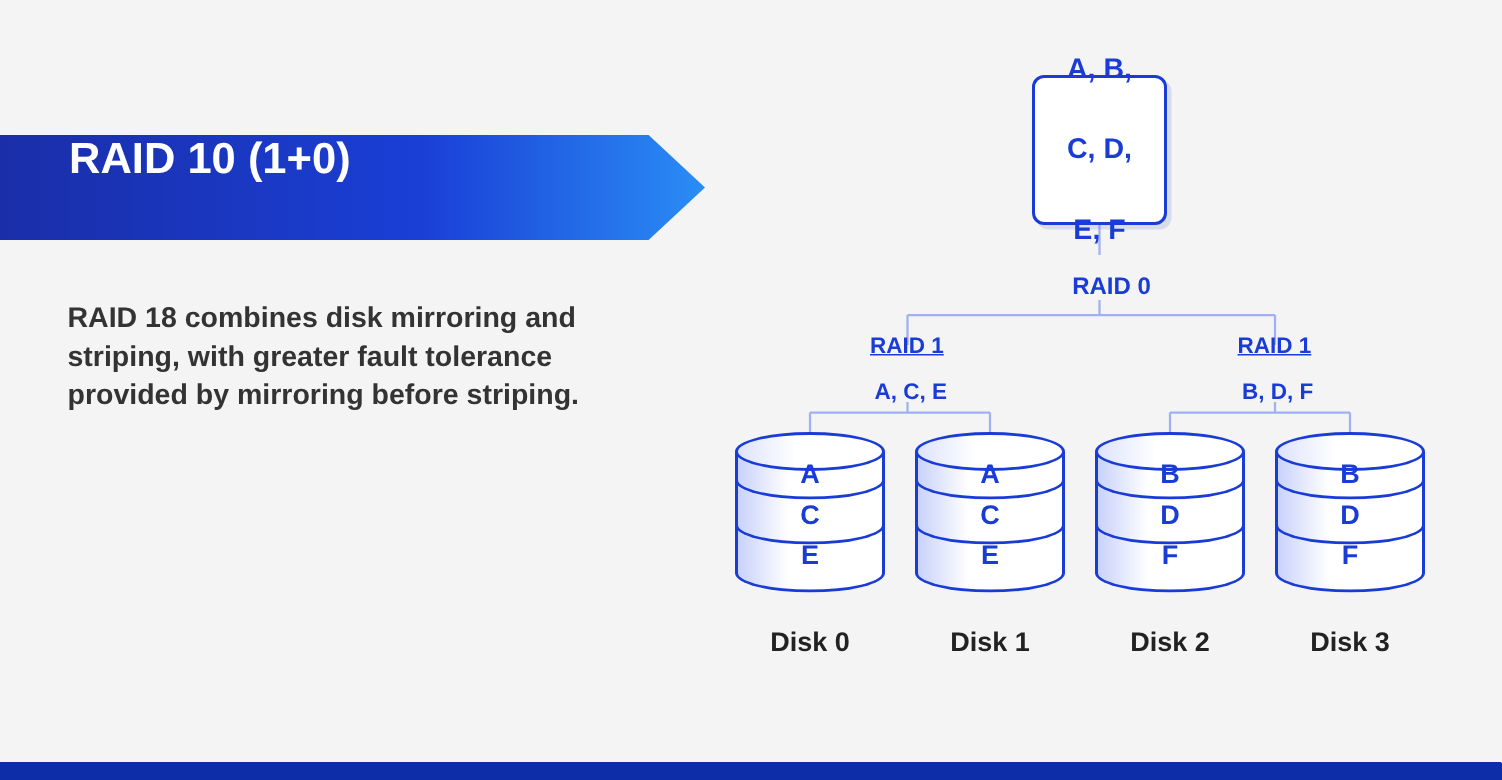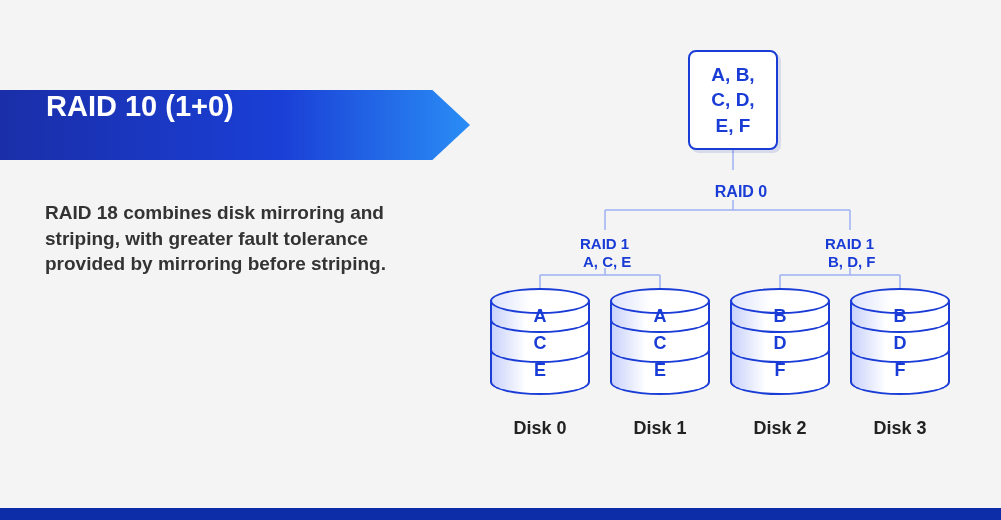--- a/index.html
+++ b/index.html
@@ -55,36 +55,38 @@
     box-shadow: 3px 3px 0 rgba(60,80,180,0.15);
     color: #1a3cd6;
     font-weight: 700;
     font-size: 19px;
     display: flex;
     flex-direction: column;
     justify-content: center;
     align-items: center;
     line-height: 1.35;
     padding: 6px;
+    gap: 28px;
   }
   .raid0-label {
     position: absolute;
     left: 12px; right: 0;
     top: 133px;
     text-align: center;
     color: #1a3cd6;
     font-weight: 700;
     font-size: 16px;
   }
   .raid1-label {
     position: absolute;
-    top: 185px;
+    top: 172px;
     color: #1a3cd6;
     font-weight: 700;
     font-size: 15px;
+    text-decoration: underline;
   }
   .raid1-left { left: 90px; }
   .raid1-right { left: 335px; }
   .group-data {
     position: absolute;
     top: 203px;
     color: #1a3cd6;
     font-weight: 600;
     font-size: 15px;
   }

